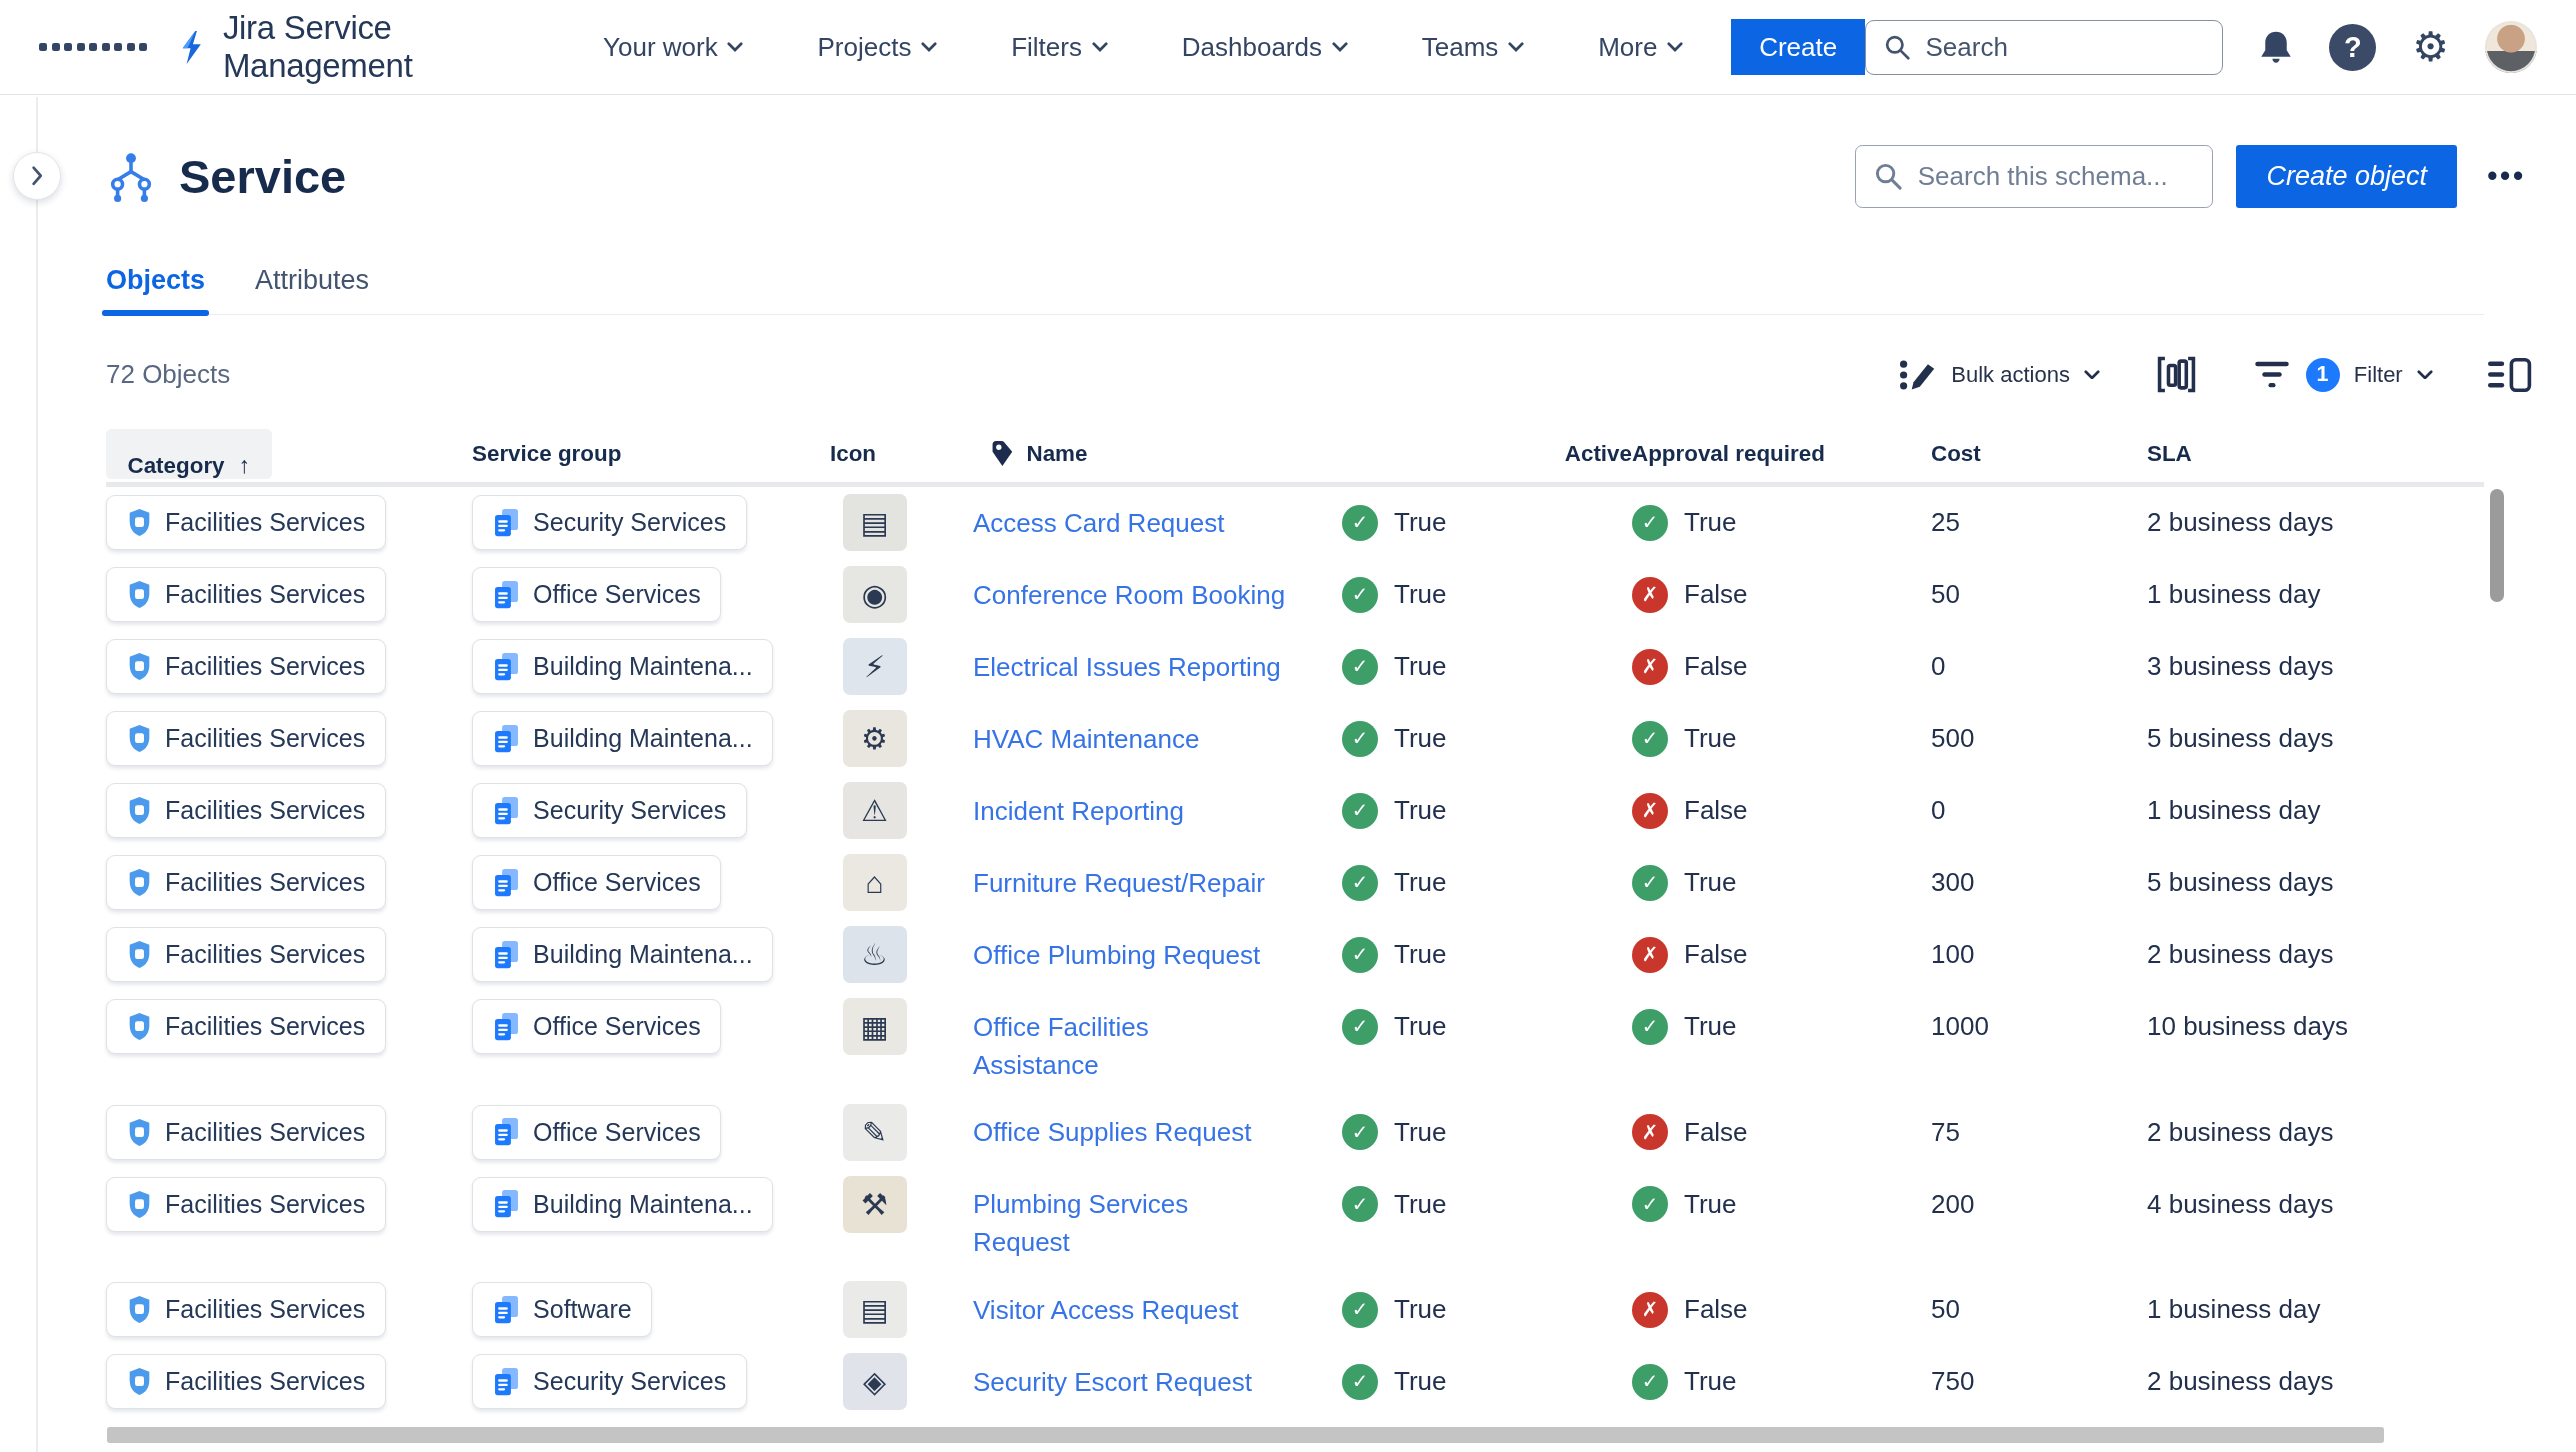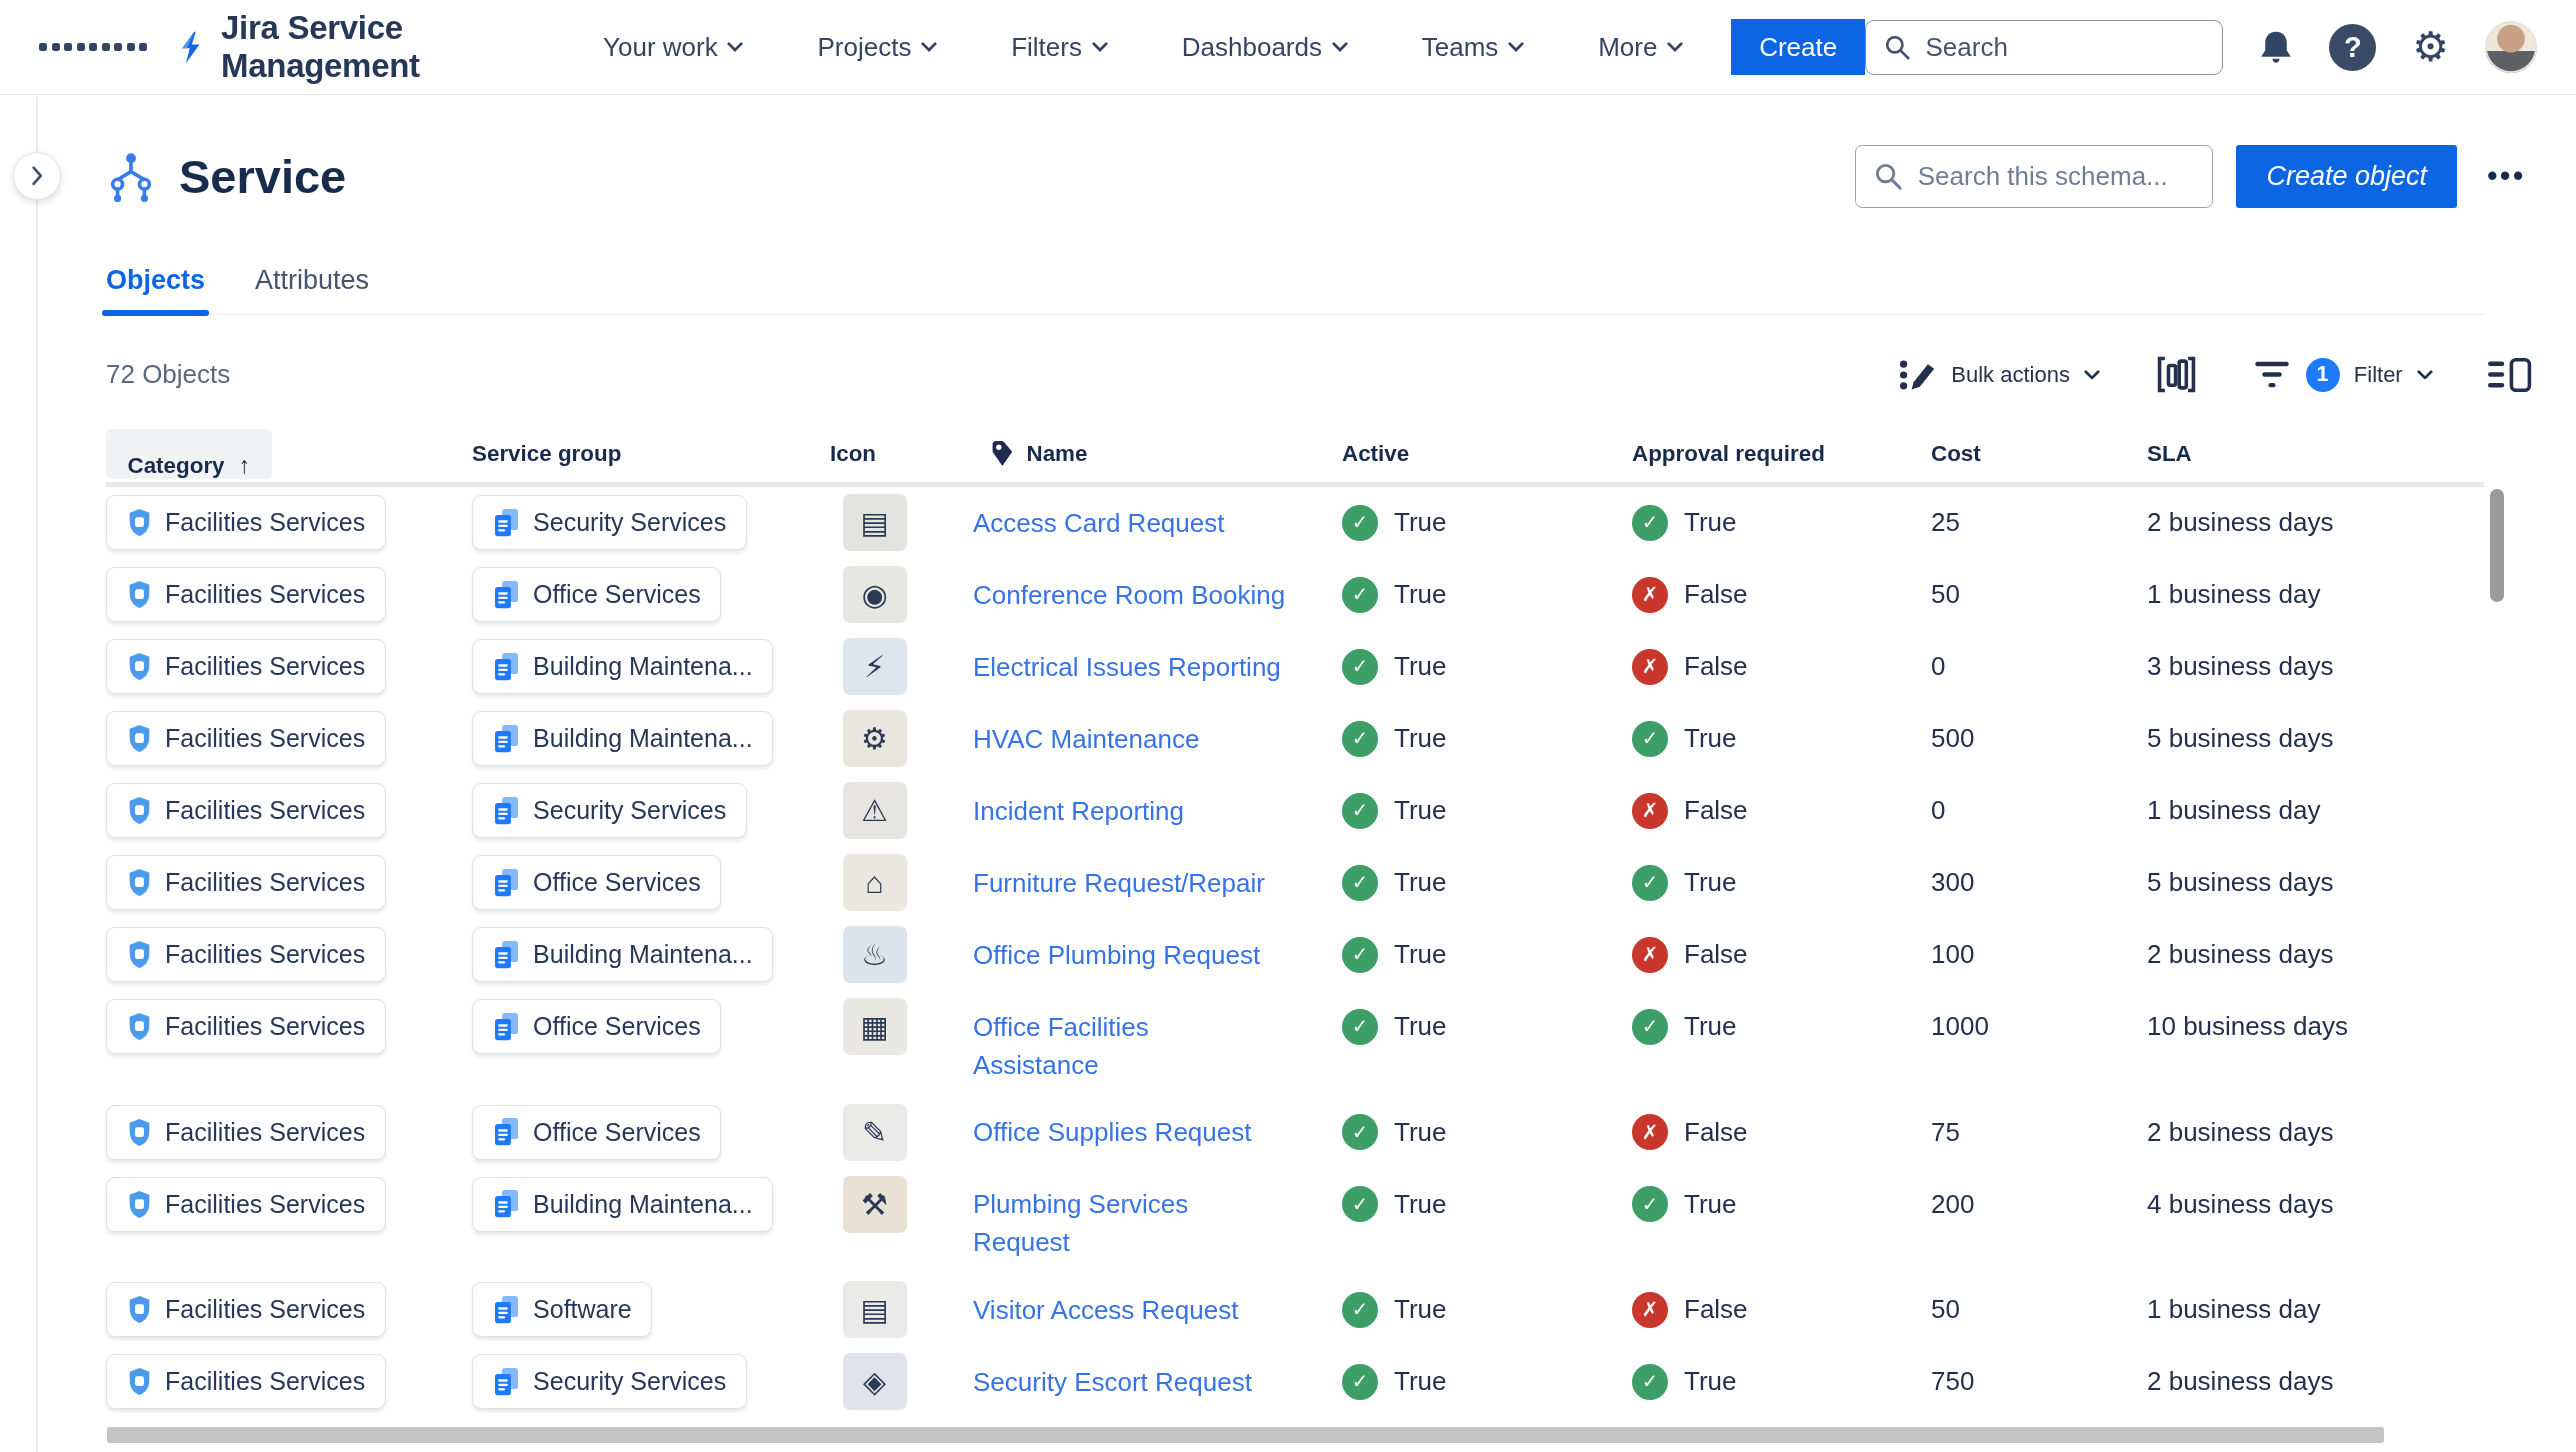--- a/index.html
+++ b/index.html
@@ -4,21 +4,21 @@
 <style>
   * { margin:0; padding:0; box-sizing:border-box; }
   html,body { width:2576px; height:1453px; background:#fff; font-family:"Liberation Sans","DejaVu Sans",sans-serif; color:#172B4D; overflow:hidden; }
   .page { position:relative; width:2576px; height:1453px; background:#fff; }
 
   
   .topnav { position:absolute; left:0; top:0; width:2576px; height:95px; display:flex; align-items:center; padding:0 39px; border-bottom:1.8px solid #E0E3E8; background:#fff; }
   .appgrid { display:grid; grid-template-columns:repeat(3,8px); grid-gap:4.5px; margin-right:27px; cursor:pointer; }
   .appgrid i { width:8px; height:8px; border-radius:2.2px; background:#344563; }
   .navlogo { display:flex; align-items:center; gap:9px; }
-  .nav-title { font-size:33px; font-weight:700; color:#253858; letter-spacing:-0.3px; margin-left:3.6px; }
+  .nav-title { font-size:33px; font-weight:400; color:#253858; letter-spacing:-0.3px; margin-left:3.6px; }
   .navmenu { display:flex; align-items:center; gap:74px; margin-left:55px; }
   .navitem { display:flex; align-items:center; gap:9.8px; font-size:26px; font-weight:500; color:#344563; cursor:pointer; white-space:nowrap; }
   .chev { width:16px; height:9.8px; }
   .btn-create { margin-left:48px; height:56px; padding:0 28px; border:none; border-radius:0; background:#0C66E4; color:#fff; font-size:26px; font-weight:500; font-family:inherit; cursor:pointer; }
   .nav-right { margin-left:auto; display:flex; align-items:center; gap:36px; }
   .nav-search { display:flex; align-items:center; gap:14.3px; width:358px; height:55px; border:1.8px solid #8590A2; border-radius:9px; padding:0 18px; }
   .nav-search input { border:none; outline:none; font-size:26px; color:#44546F; width:250px; font-family:inherit; background:transparent; }
   .nav-search input::placeholder { color:#44546F; }
   .icon-btn { display:flex; align-items:center; justify-content:center; cursor:pointer; }
   .help-circle { width:47px; height:47px; border-radius:50%; background:#3B4A66; color:#fff; font-size:29px; font-weight:700; display:flex; align-items:center; justify-content:center; }
@@ -55,21 +55,21 @@
   .tb-group { display:flex; align-items:center; gap:14.3px; cursor:pointer; }
   .tb-label { font-size:22px; font-weight:500; color:#27324A; }
   .tb-sep { width:55px; }
   .filter-badge { width:34px; height:34px; border-radius:50%; background:#1D7AFC; color:#fff; font-size:21.5px; font-weight:700; display:flex; align-items:center; justify-content:center; }
 
   
   .table { margin-top:30px; }
   .thead { display:flex; align-items:center; height:57px; }
   .hcell { font-size:22.4px; font-weight:600; color:#172B4D; }
   .c-cat { width:366px; } .c-group { width:358px; } .c-icon { width:143px; }
-  .c-name { width:369px; } .c-active { width:290px; } .c-approval { width:299px; }
+  .c-name { width:369px; } .c-active { width:290px;text-align:right; } .c-approval { width:299px; }
   .c-cost { width:216px; } .c-sla { width:301px; }
   .sort-pill { display:inline-flex; align-items:flex-end; gap:14.3px; height:50px; padding:0 21.5px; background:#F1F2F4; border-radius:5.4px; cursor:pointer; }
   .sort-arrow { font-size:23px; font-weight:400; color:#172B4D; }
   .h-name { display:flex; align-items:center; gap:12.5px; padding-left:16px; }
   .hdivider { height:4.5px; background:#E7E9ED; margin-right:49px; }
 
   .trow { display:flex; align-items:flex-start; min-height:72px; }
   .cell { height:72px; display:flex; align-items:center; }
   .chip { display:inline-flex; align-items:center; gap:13.4px; height:55px; padding:0 19.7px; background:#fff; border:1.8px solid #DEE1E6; border-radius:9px; box-shadow:0 2.7px 3.6px rgba(23,43,77,.10); font-size:25px; font-weight:500; color:#253858; cursor:pointer; white-space:nowrap; }
   .tile { width:64px; height:57px; margin-left:12.5px; border-radius:7.2px; display:flex; align-items:center; justify-content:center; font-size:30px; color:#2B3A52; }

